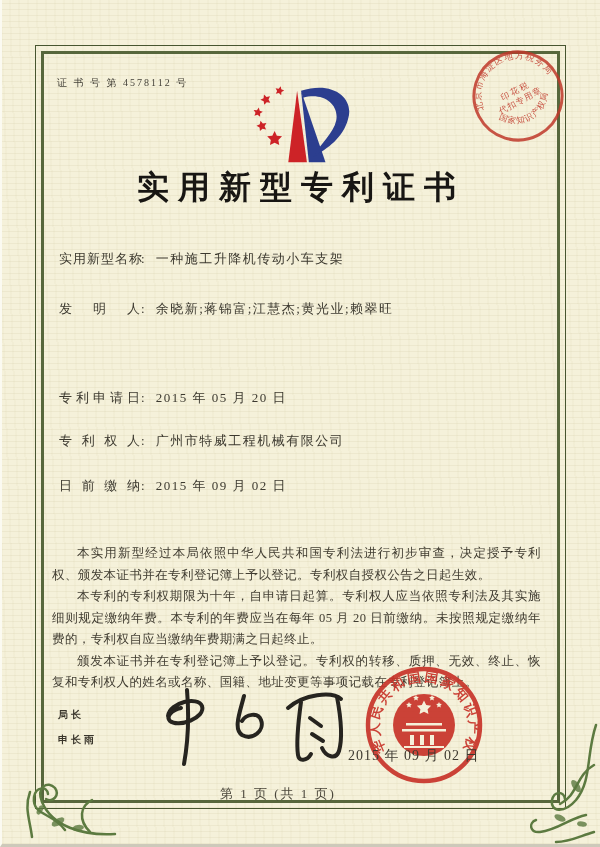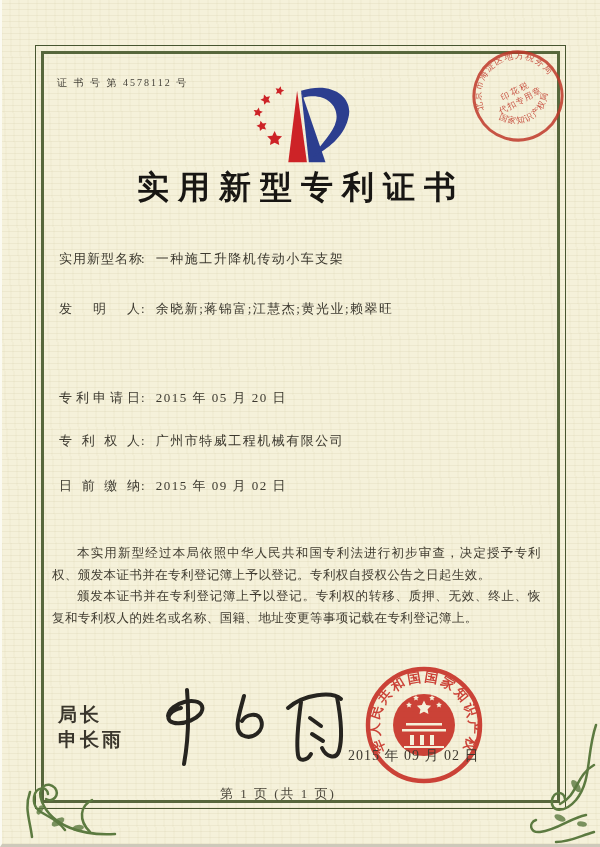--- a/index.html
+++ b/index.html
@@ -18,21 +18,21 @@
   .frame-outer{position:absolute;left:33px;top:45px;width:531px;height:764px;border:1.5px solid #47552f;box-sizing:border-box;}
   .frame-inner{position:absolute;left:39px;top:51px;width:519px;height:752px;border:3px solid #57673c;box-sizing:border-box;}
   .cert-no{position:absolute;left:55px;top:76px;font-size:10px;letter-spacing:2px;color:#46433a;}
   .title{position:absolute;left:0;top:166px;width:100%;text-align:center;font-size:32px;font-weight:bold;letter-spacing:9px;color:#181613;}
   .frow{position:absolute;left:57px;font-size:13px;letter-spacing:1px;color:#3c392f;white-space:nowrap;}
   .flabel{display:inline-block;width:82px;text-align:justify;text-align-last:justify;}
   .fcolon{display:inline-block;margin-right:10px;}
   .fvalue{letter-spacing:1.5px;}
   .body-text{position:absolute;left:50px;top:504px;width:489px;font-size:12.5px;line-height:21.5px;color:#403c31;letter-spacing:0.4px;text-align:justify;margin-top:39px;}
   .body-text p{margin:0;text-indent:2em;}
-  .signer{position:absolute;left:56px;top:702px;font-size:19px;font-weight:600;color:#3a362c;letter-spacing:3px;line-height:25px;}
+  .signer{position:absolute;left:56px;top:702px;font-size:10px;font-weight:600;color:#3a362c;letter-spacing:3px;line-height:25px;}
   .sig-svg{position:absolute;left:138px;top:684px;}
   .seal-main{position:absolute;left:352px;top:655px;opacity:0.92;}
   .seal-tax{position:absolute;left:466px;top:46px;opacity:0.85;}
   .seal-date{position:absolute;left:346px;top:747px;font-size:14px;color:#3e3a30;letter-spacing:1px;z-index:5;white-space:nowrap;}
   .footer{position:absolute;left:176px;top:785px;width:200px;text-align:center;font-size:13px;color:#4a463b;letter-spacing:2px;}
   .logo{position:absolute;left:236px;top:82px;}
   .flourish{position:absolute;}
   .fl-bl{left:18px;top:742px;}
   .fl-br{left:514px;top:720px;}
 </style>
@@ -95,20 +95,21 @@
   </div>
   <div class="frow" style="top:432px">
     <span class="flabel">专 利 权 人</span><span class="fcolon">:</span><span class="fvalue">广州市特威工程机械有限公司</span>
   </div>
   <div class="frow" style="top:477px">
     <span class="flabel">日前缴纳</span><span class="fcolon">:</span><span class="fvalue">2015 年 09 月 02 日</span>
   </div>
 
   <div class="body-text">
     <p>本实用新型经过本局依照中华人民共和国专利法进行初步审查，决定授予专利权、颁发本证书并在专利登记簿上予以登记。专利权自授权公告之日起生效。</p>
+    <p>本专利的专利权期限为十年，自申请日起算。专利权人应当依照专利法及其实施细则规定缴纳年费。本专利的年费应当在每年 05 月 20 日前缴纳。未按照规定缴纳年费的，专利权自应当缴纳年费期满之日起终止。</p>
     <p>颁发本证书并在专利登记簿上予以登记。专利权的转移、质押、无效、终止、恢复和专利权人的姓名或名称、国籍、地址变更等事项记载在专利登记簿上。</p>
   </div>
 
   <div class="signer">
     <div>局长</div>
     <div>申长雨</div>
   </div>
 
   <svg class="sig-svg" width="212" height="90" viewBox="0 0 212 90">
     <g fill="none" stroke="#26241f" stroke-width="4" stroke-linecap="round" stroke-linejoin="round">

